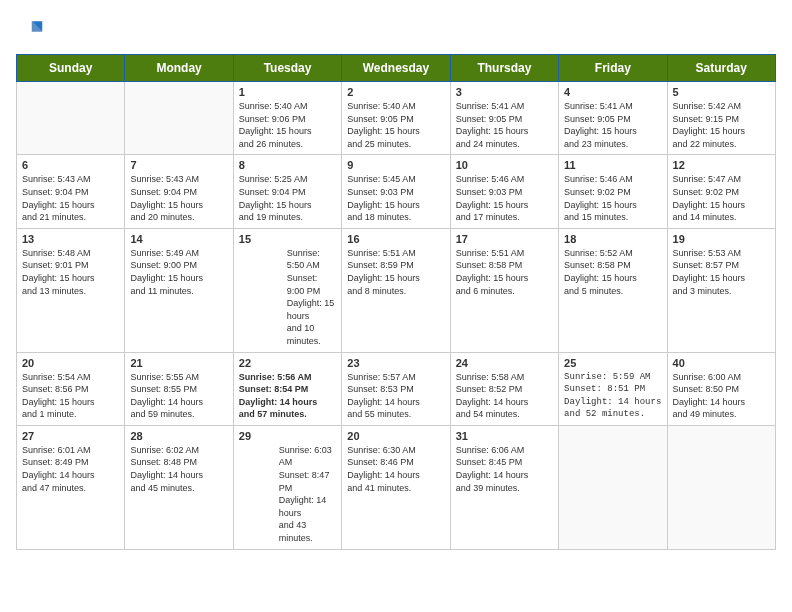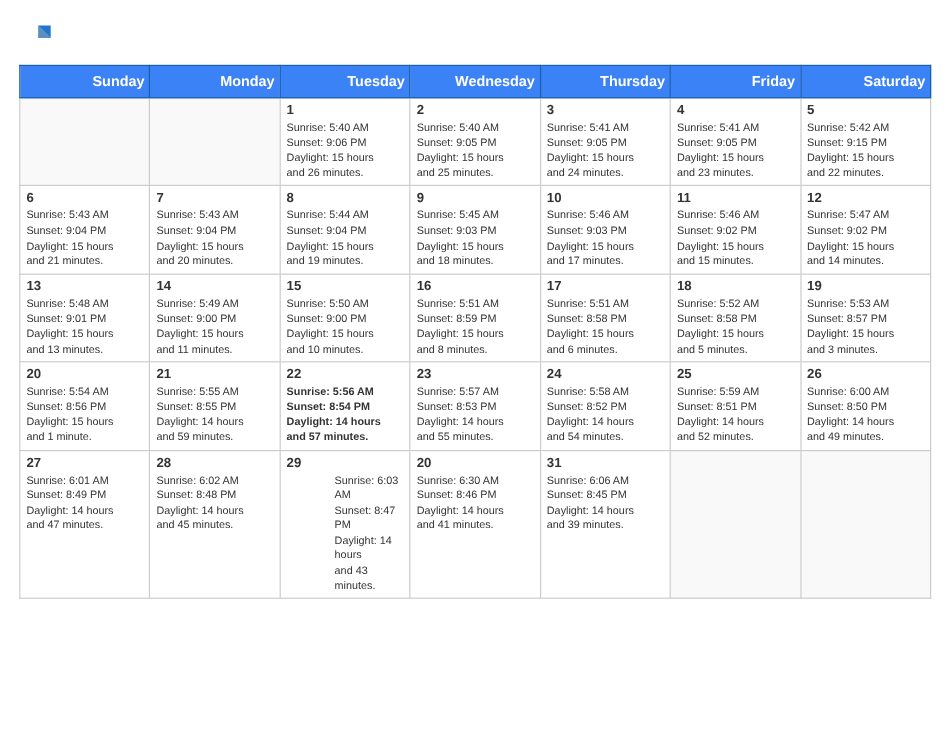--- a/index.html
+++ b/index.html
@@ -45,26 +45,26 @@
       font-size: 14px;
       color: #333;
       font-weight: normal;
     }
     .calendar {
       width: 100%;
       border-collapse: collapse;
       border: 1px solid #ccc;
     }
     .calendar th {
-      background-color: #3b82f6;
+      background-color: #4d7c0f;
       color: #fff;
       font-size: 12px;
       font-weight: bold;
       padding: 6px 4px;
-      text-align: right;
+      text-align: center;
       border: 1px solid #1a5fa8;
     }
     .calendar td {
       vertical-align: top;
       border: 1px solid #ccc;
       padding: 4px 5px;
       font-size: 9.5px;
       color: #333;
       width: calc(100% / 7);
       min-height: 80px;
@@ -168,21 +168,21 @@
         </td>
         <td>
           <span class="day-number">7</span>
           <div class="day-info" style="white-space: pre-line;">Sunrise: 5:43 AM
 Sunset: 9:04 PM
 Daylight: 15 hours
 and 20 minutes.</div>
         </td>
         <td>
           <span class="day-number">8</span>
-          <div class="day-info" style="white-space: pre-line;">Sunrise: 5:44 AM
+          <div class="day-info" style="white-space: pre-line;">Sunrise: 5:25 AM
 Sunset: 9:04 PM
 Daylight: 15 hours
 and 19 minutes.</div>
         </td>
         <td>
           <span class="day-number">9</span>
           <div class="day-info" style="white-space: pre-line;">Sunrise: 5:45 AM
 Sunset: 9:03 PM
 Daylight: 15 hours
 and 18 minutes.</div>
@@ -219,21 +219,21 @@
         </td>
         <td>
           <span class="day-number">14</span>
           <div class="day-info" style="white-space: pre-line;">Sunrise: 5:49 AM
 Sunset: 9:00 PM
 Daylight: 15 hours
 and 11 minutes.</div>
         </td>
         <td>
           <span class="day-number">15</span>
-          <div class="day-info" style="white-space: pre-line;">Sunrise: 5:50 AM
+          <div class="day-info" style="white-space: pre-line; margin-left: 48px;">Sunrise: 5:50 AM
 Sunset: 9:00 PM
 Daylight: 15 hours
 and 10 minutes.</div>
         </td>
         <td>
           <span class="day-number">16</span>
           <div class="day-info" style="white-space: pre-line;">Sunrise: 5:51 AM
 Sunset: 8:59 PM
 Daylight: 15 hours
 and 8 minutes.</div>
@@ -291,27 +291,27 @@
         </td>
         <td>
           <span class="day-number">24</span>
           <div class="day-info" style="white-space: pre-line;">Sunrise: 5:58 AM
 Sunset: 8:52 PM
 Daylight: 14 hours
 and 54 minutes.</div>
         </td>
         <td>
           <span class="day-number">25</span>
-          <div class="day-info" style="white-space: pre-line;">Sunrise: 5:59 AM
+          <div class="day-info" style="white-space: pre-line; font-family: Liberation Mono, monospace;">Sunrise: 5:59 AM
 Sunset: 8:51 PM
 Daylight: 14 hours
 and 52 minutes.</div>
         </td>
         <td>
-          <span class="day-number">26</span>
+          <span class="day-number">40</span>
           <div class="day-info" style="white-space: pre-line;">Sunrise: 6:00 AM
 Sunset: 8:50 PM
 Daylight: 14 hours
 and 49 minutes.</div>
         </td>
       </tr>
       <tr>
         <td>
           <span class="day-number">27</span>
           <div class="day-info" style="white-space: pre-line;">Sunrise: 6:01 AM

